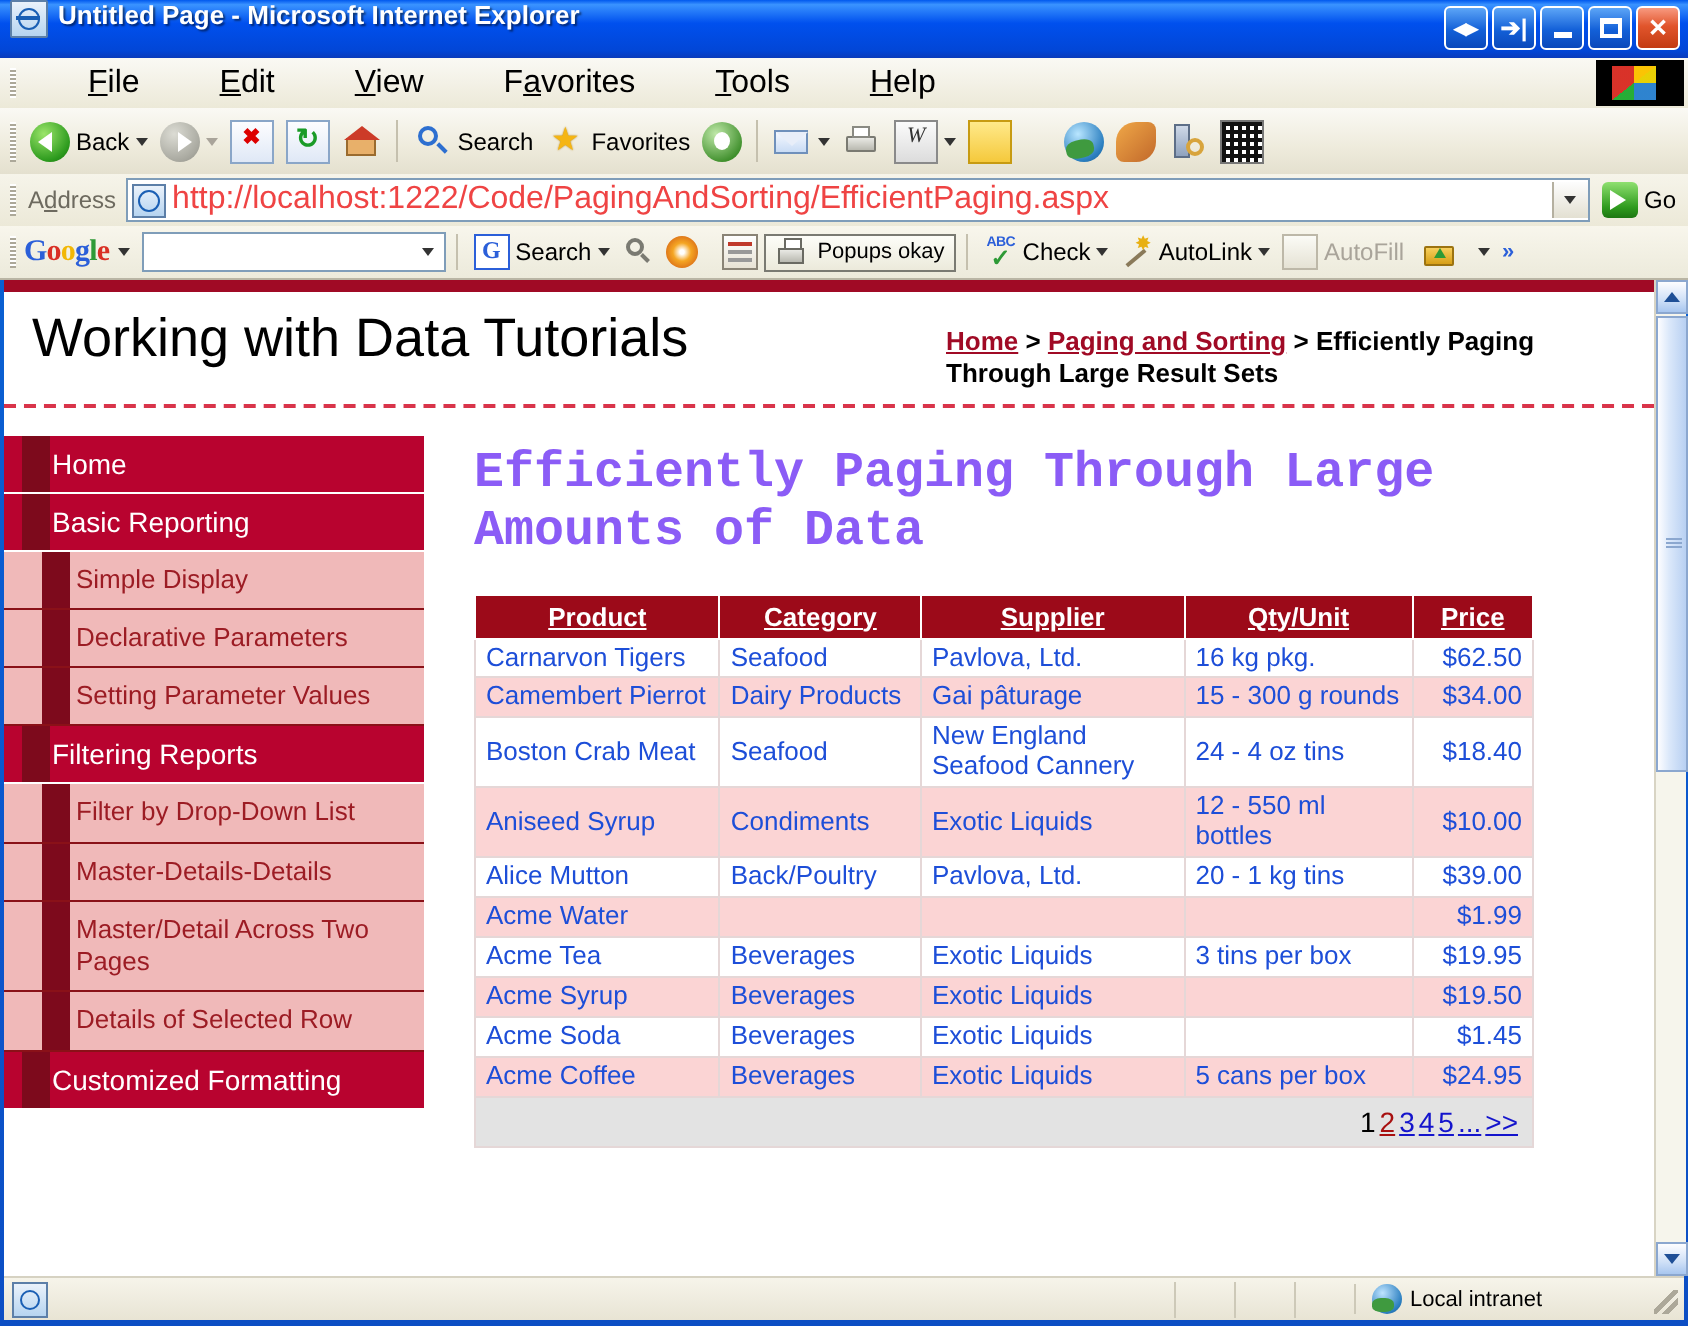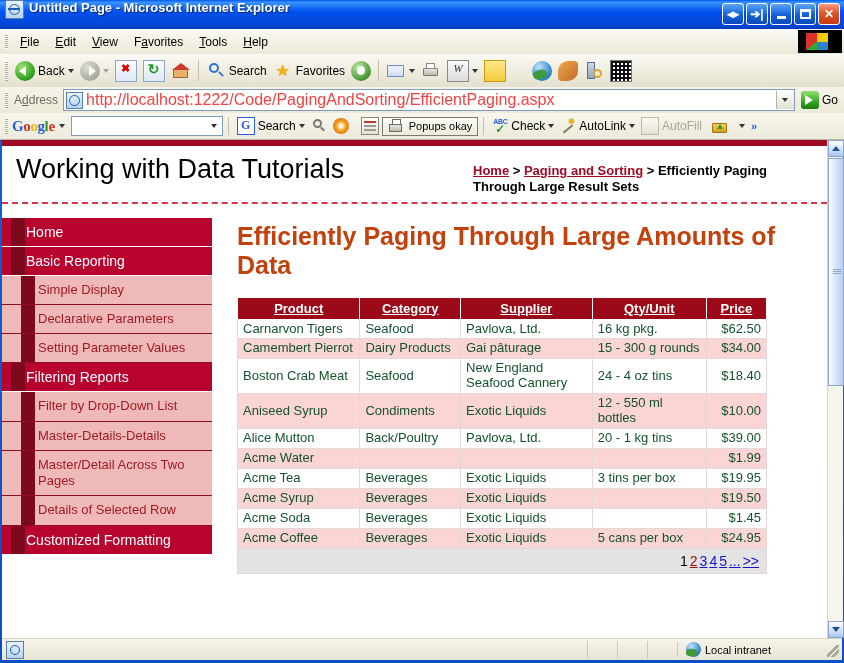--- a/index.html
+++ b/index.html
@@ -49,21 +49,21 @@
   .tbtn .maxbox{position:absolute;left:5px;top:5px;width:11px;height:10px;border:2px solid #fff;border-top-width:3px;box-sizing:border-box;}
 
   
   #menubar{
     position:absolute;left:0;top:29px;width:844px;height:25px;
     background:linear-gradient(to bottom,#faf9f4,#ece9d8);
     display:flex;align-items:center;border-bottom:1px solid #d4d0c0;
   }
   #menubar .grip{width:3px;height:15px;margin:0 4px 0 5px;
     background:repeating-linear-gradient(to bottom,#fff 0 1px,#aca899 1px 2px);}
-  .menu-item{padding:3px 8px;color:#000;font-size:12px;white-space:nowrap;}
+  .menu-item{padding:3px 8px;color:#000;font-size:16px;white-space:nowrap;margin-left:24px;}
   .menu-item u{text-decoration:underline;}
   #menu-logo{
     position:absolute;right:2px;top:1px;width:44px;height:23px;
     background:#000;overflow:hidden;
   }
   #menu-logo .flag{position:absolute;left:8px;top:3px;width:22px;height:17px;
     background:
       linear-gradient(to bottom right,#ff3b30 0 50%,#2ecc40 50% 100%);
     opacity:.85;}
   #menu-logo .flag2{position:absolute;left:19px;top:3px;width:11px;height:17px;
@@ -206,30 +206,30 @@
   .nav-top:before{content:"";position:absolute;left:9px;top:0;bottom:0;width:14px;background:#7d0a1c;}
   .nav-sub{
     background:#f0b9b9;color:#9c1c24;font-size:13px;padding:6px 8px 6px 36px;
     border-bottom:1px solid #8a1118;position:relative;line-height:1.25;
   }
   .nav-sub:before{content:"";position:absolute;left:19px;top:0;bottom:0;width:14px;background:#7d0a1c;}
   .nav-sub:first-of-type{border-top:0;}
 
   #content{flex:1;padding:18px 20px 0 25px;min-width:0;}
   #content h1{
-    margin:0 0 16px 0;font-size:25px;line-height:1.18;color:#c2410c;font-weight:bold;
-    font-family:Liberation Sans, sans-serif;
+    margin:0 0 16px 0;font-size:25px;line-height:1.18;color:#8b5cf6;font-weight:bold;
+    font-family:Liberation Mono, monospace;
   }
   table#grid{border-collapse:collapse;width:530px;font-size:13px;table-layout:fixed;}
   table#grid th{
     background:#9c0a19;color:#fff;font-weight:bold;text-align:center;
     padding:3px 4px;border:1px solid #fff;text-decoration:underline;font-size:13px;
   }
   table#grid td{
-    padding:2px 5px;border:1px solid #e5d7d7;color:#14532d;vertical-align:middle;
+    padding:2px 5px;border:1px solid #e5d7d7;color:#1d4ed8;vertical-align:middle;
     line-height:1.15;
   }
   table#grid tr.alt td{background:#fbd4d4;}
   table#grid tr.norm td{background:#fff;}
   td.price{text-align:right;}
   tr#pager td{
     background:#e3e3e3;text-align:right;padding:4px 6px;border:1px solid #e5d7d7;
     font-size:14px;color:#000;
   }
   tr#pager a{color:#1414cc;text-decoration:underline;margin:0 1px;}

